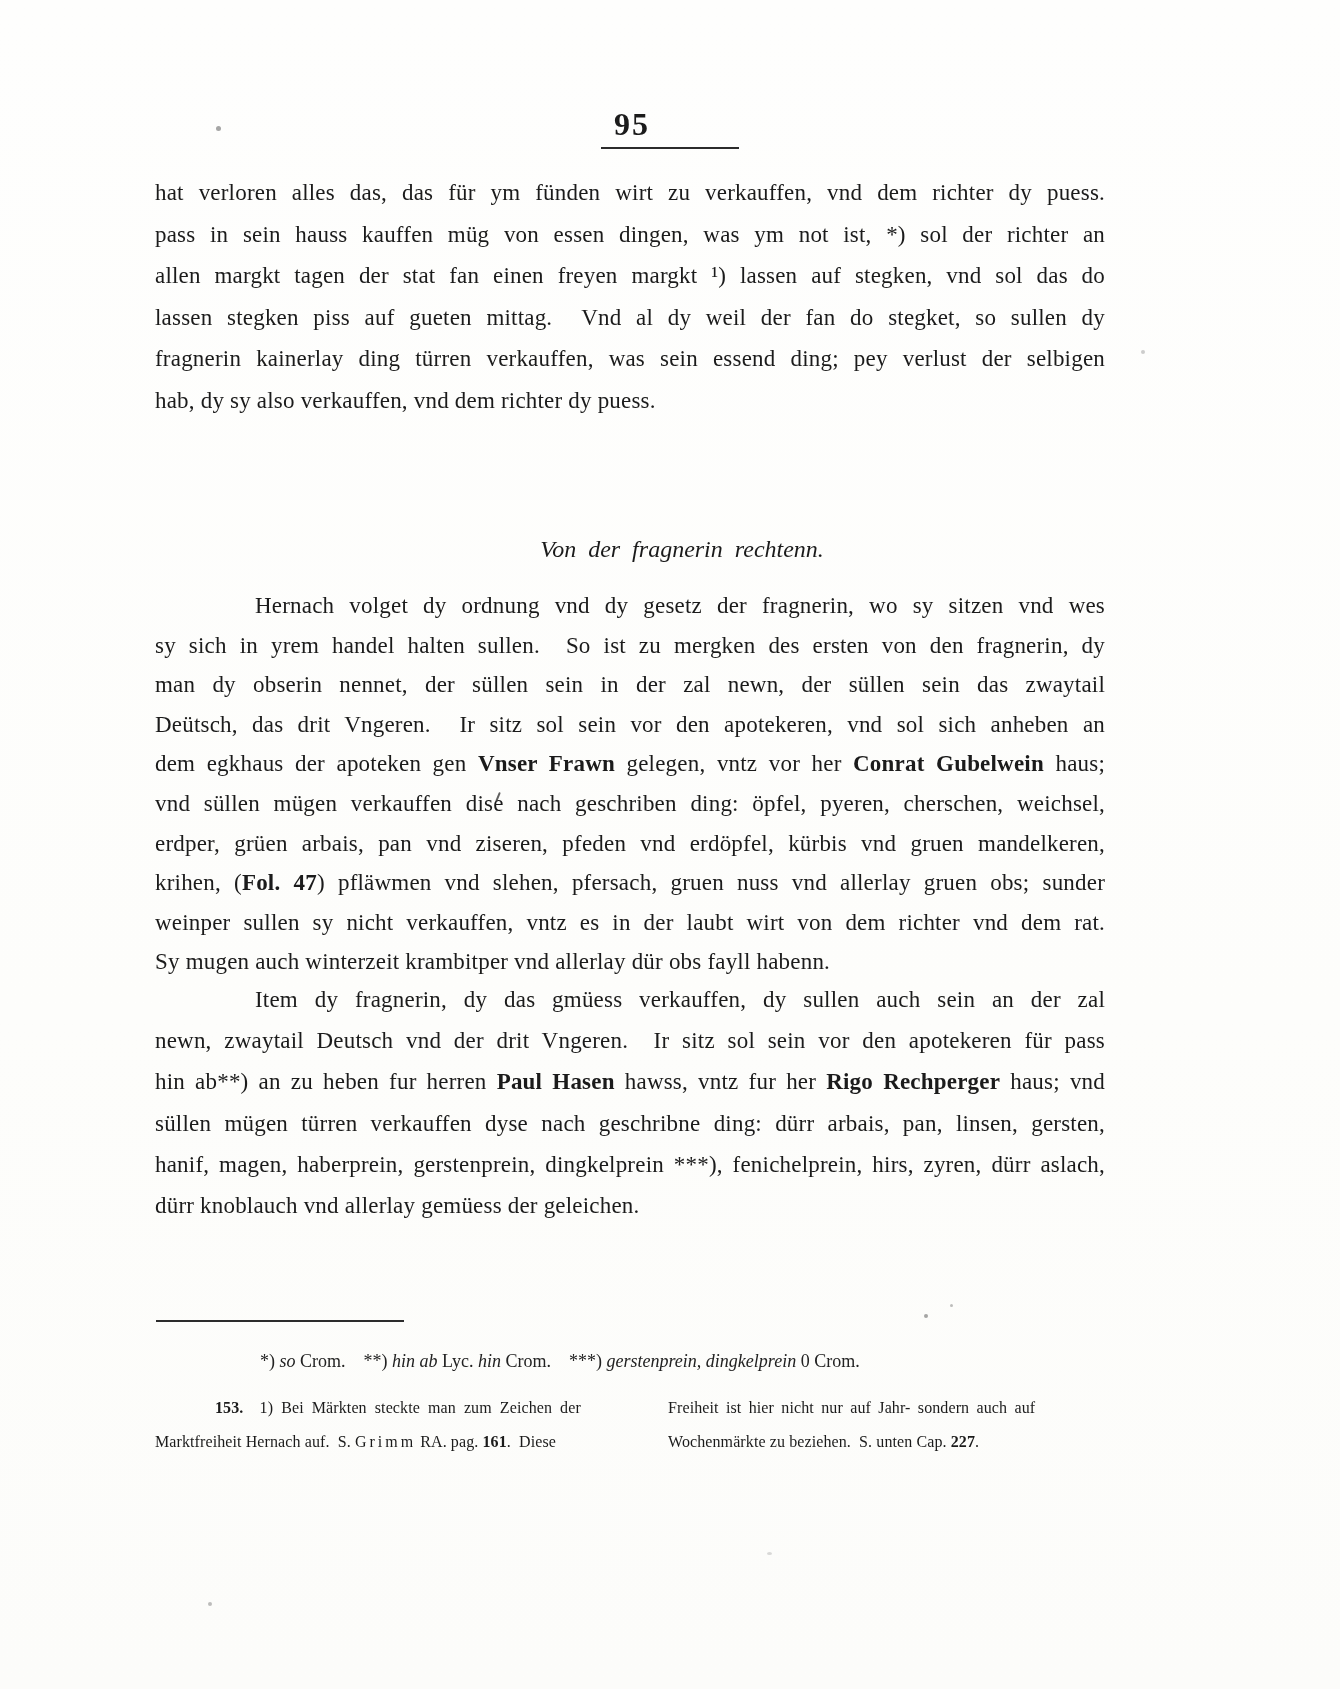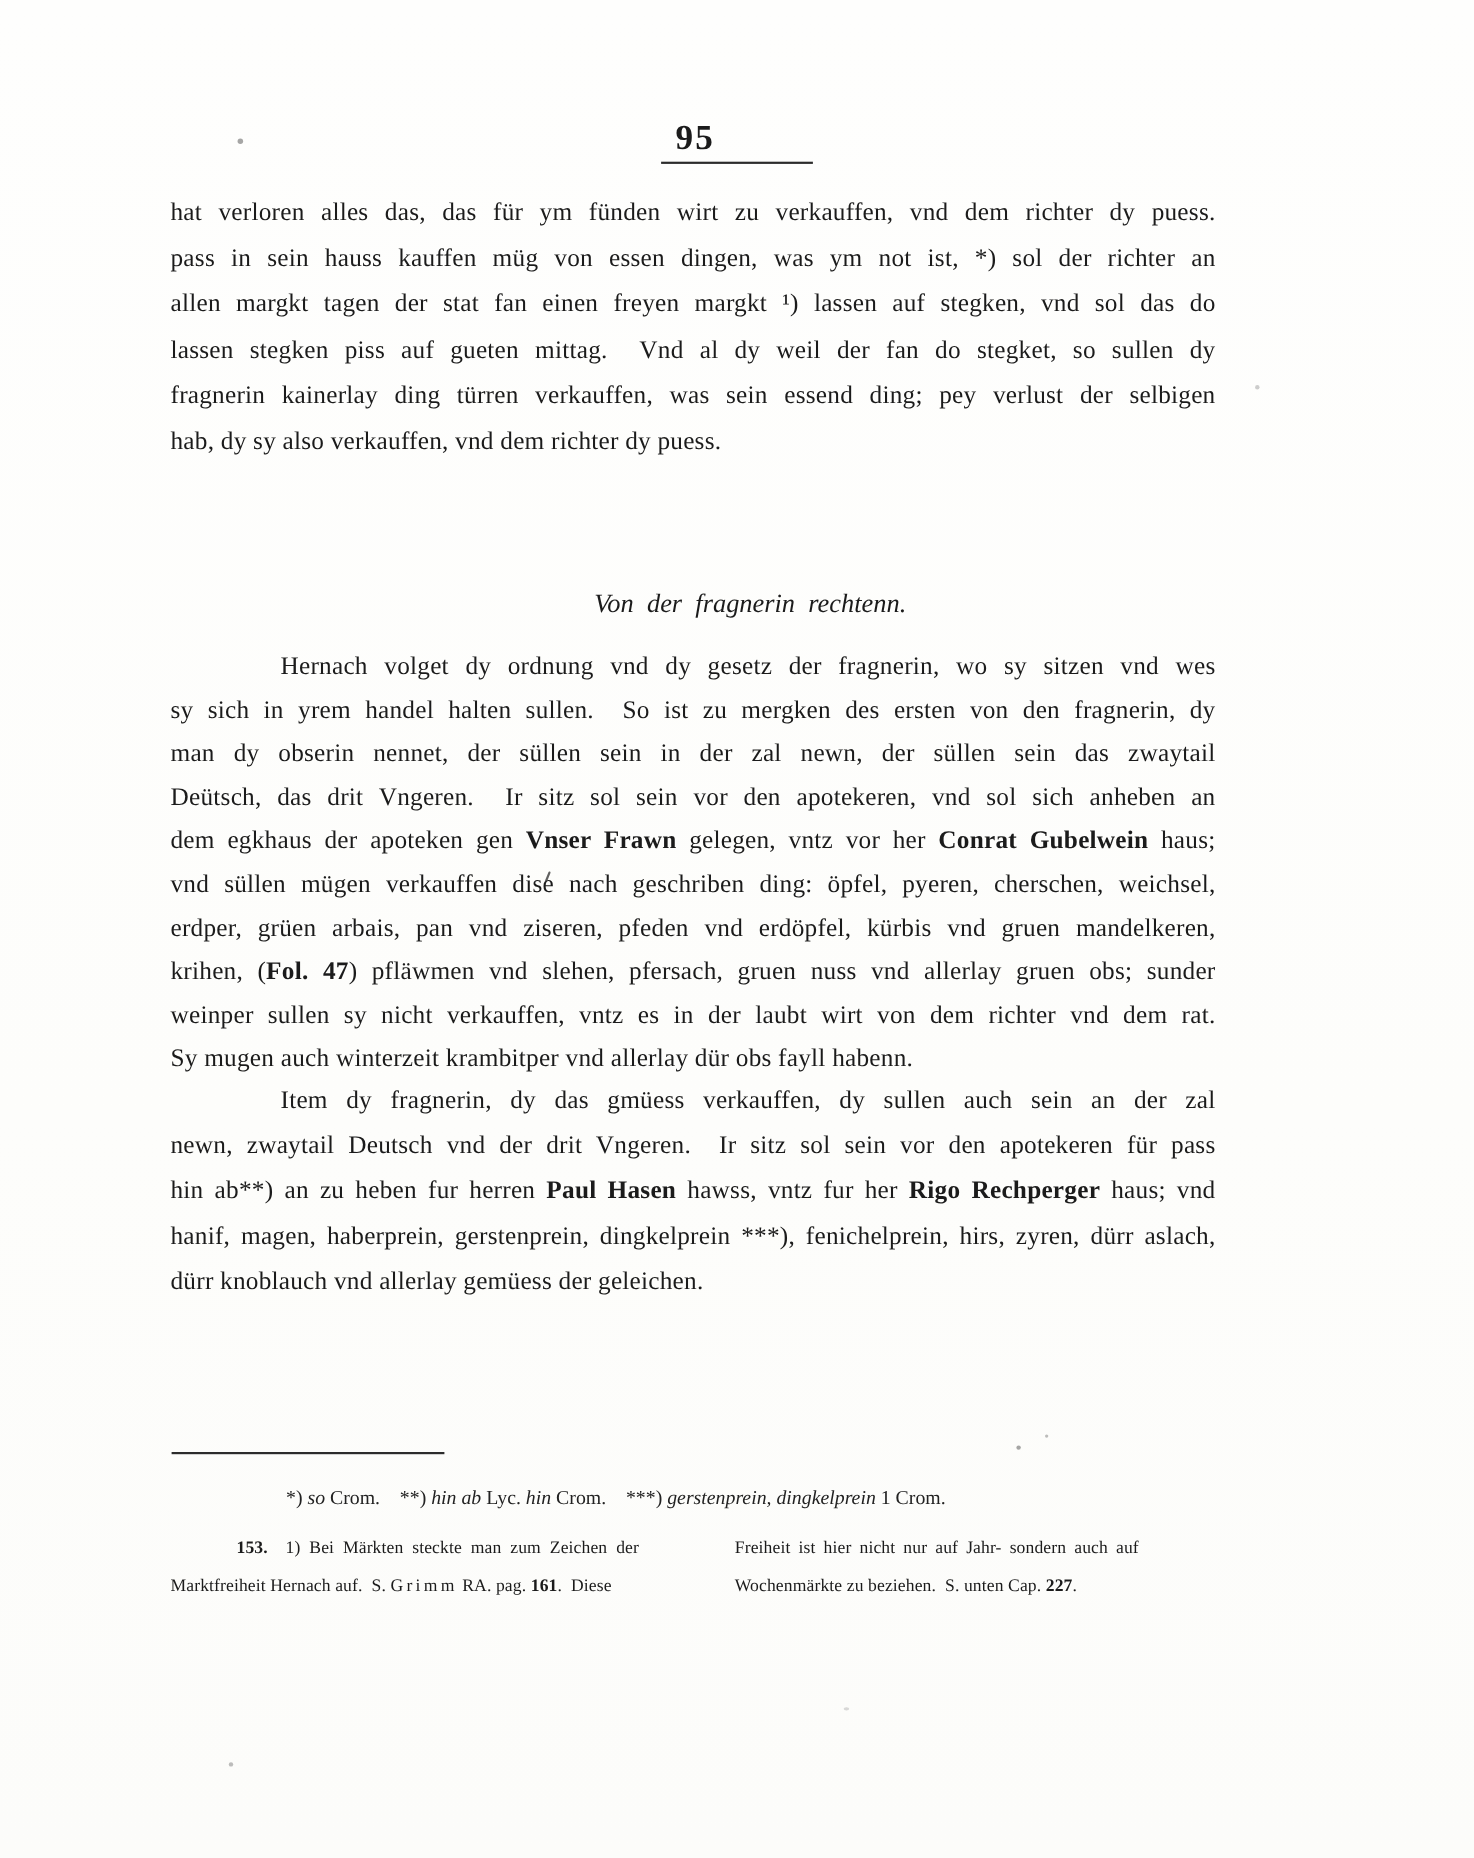--- a/index.html
+++ b/index.html
@@ -77,27 +77,28 @@
       <div class="line" style="word-spacing: 8.30599px;"><span>erdper, grüen arbais, pan vnd ziseren, pfeden vnd erdöpfel, kürbis vnd gruen mandelkeren,</span></div>
       <div class="line" style="word-spacing: 7.18029px;"><span>krihen, (</span><span class="b">Fol. 47</span><span>) pfläwmen vnd slehen, pfersach, gruen nuss vnd allerlay gruen obs; sunder</span></div>
       <div class="line" style="word-spacing: 7.02051px;"><span>weinper sullen sy nicht verkauffen, vntz es in der laubt wirt von dem richter vnd dem rat.</span></div>
       <div class="line last"><span>Sy mugen auch winterzeit krambitper vnd allerlay dür obs fayll habenn.</span></div>
     </div>
 
   <div class="para" id="para-2">
       <div class="line" style="word-spacing: 10.8594px;"><span class="ind" style="width: 100px;"></span><span>Item dy fragnerin, dy das gmüess verkauffen, dy sullen auch sein an der zal</span></div>
       <div class="line" style="word-spacing: 6.78125px;"><span>newn, zwaytail Deutsch vnd der drit Vngeren.  Ir sitz sol sein vor den apotekeren für pass</span></div>
       <div class="line" style="word-spacing: 4.16797px;"><span>hin ab**) an zu heben fur herren </span><span class="b">Paul Hasen</span><span> hawss, vntz fur her </span><span class="b">Rigo Rechperger</span><span> haus; vnd</span></div>
+      <div class="line" style="word-spacing: 7.30599px;"><span>süllen mügen türren verkauffen dyse nach geschribne ding: dürr arbais, pan, linsen, gersten,</span></div>
       <div class="line" style="word-spacing: 3.92813px;"><span>hanif, magen, haberprein, gerstenprein, dingkelprein ***), fenichelprein, hirs, zyren, dürr aslach,</span></div>
       <div class="line last"><span>dürr knoblauch vnd allerlay gemüess der geleichen.</span></div>
     </div>
 
   <div class="fn-rule"></div>
 
-  <div class="fn-symbols"><span>*) </span><span class="i">so</span><span> Crom.    **) </span><span class="i">hin ab</span><span> Lyc. </span><span class="i">hin</span><span> Crom.    ***) </span><span class="i">gerstenprein, dingkelprein</span><span> 1 Crom.</span></div>
+  <div class="fn-symbols"><span>*) </span><span class="i">so</span><span> Crom.    **) </span><span class="i">hin ab</span><span> Lyc. </span><span class="i">hin</span><span> Crom.    ***) </span><span class="i">gerstenprein, dingkelprein</span><span> 0 Crom.</span></div>
 
   <div class="fn-col" id="fn-left">
       <div class="line" style="word-spacing: 3.9809px;"><span class="ind" style="width: 60px;"></span><span class="b">153.</span><span>  1) Bei Märkten steckte man zum Zeichen der</span></div>
       <div class="line last"><span>Marktfreiheit Hernach auf.  S. </span><span class="ls">Grimm</span><span> RA. pag. </span><span class="b">161</span><span>.  Diese</span></div>
     </div>
 
   <div class="fn-col" id="fn-right">
       <div class="line" style="word-spacing: 3.26736px;"><span>Freiheit ist hier nicht nur auf Jahr- sondern auch auf</span></div>
       <div class="line last"><span>Wochenmärkte zu beziehen.  S. unten Cap. </span><span class="b">227</span><span>.</span></div>
     </div>

